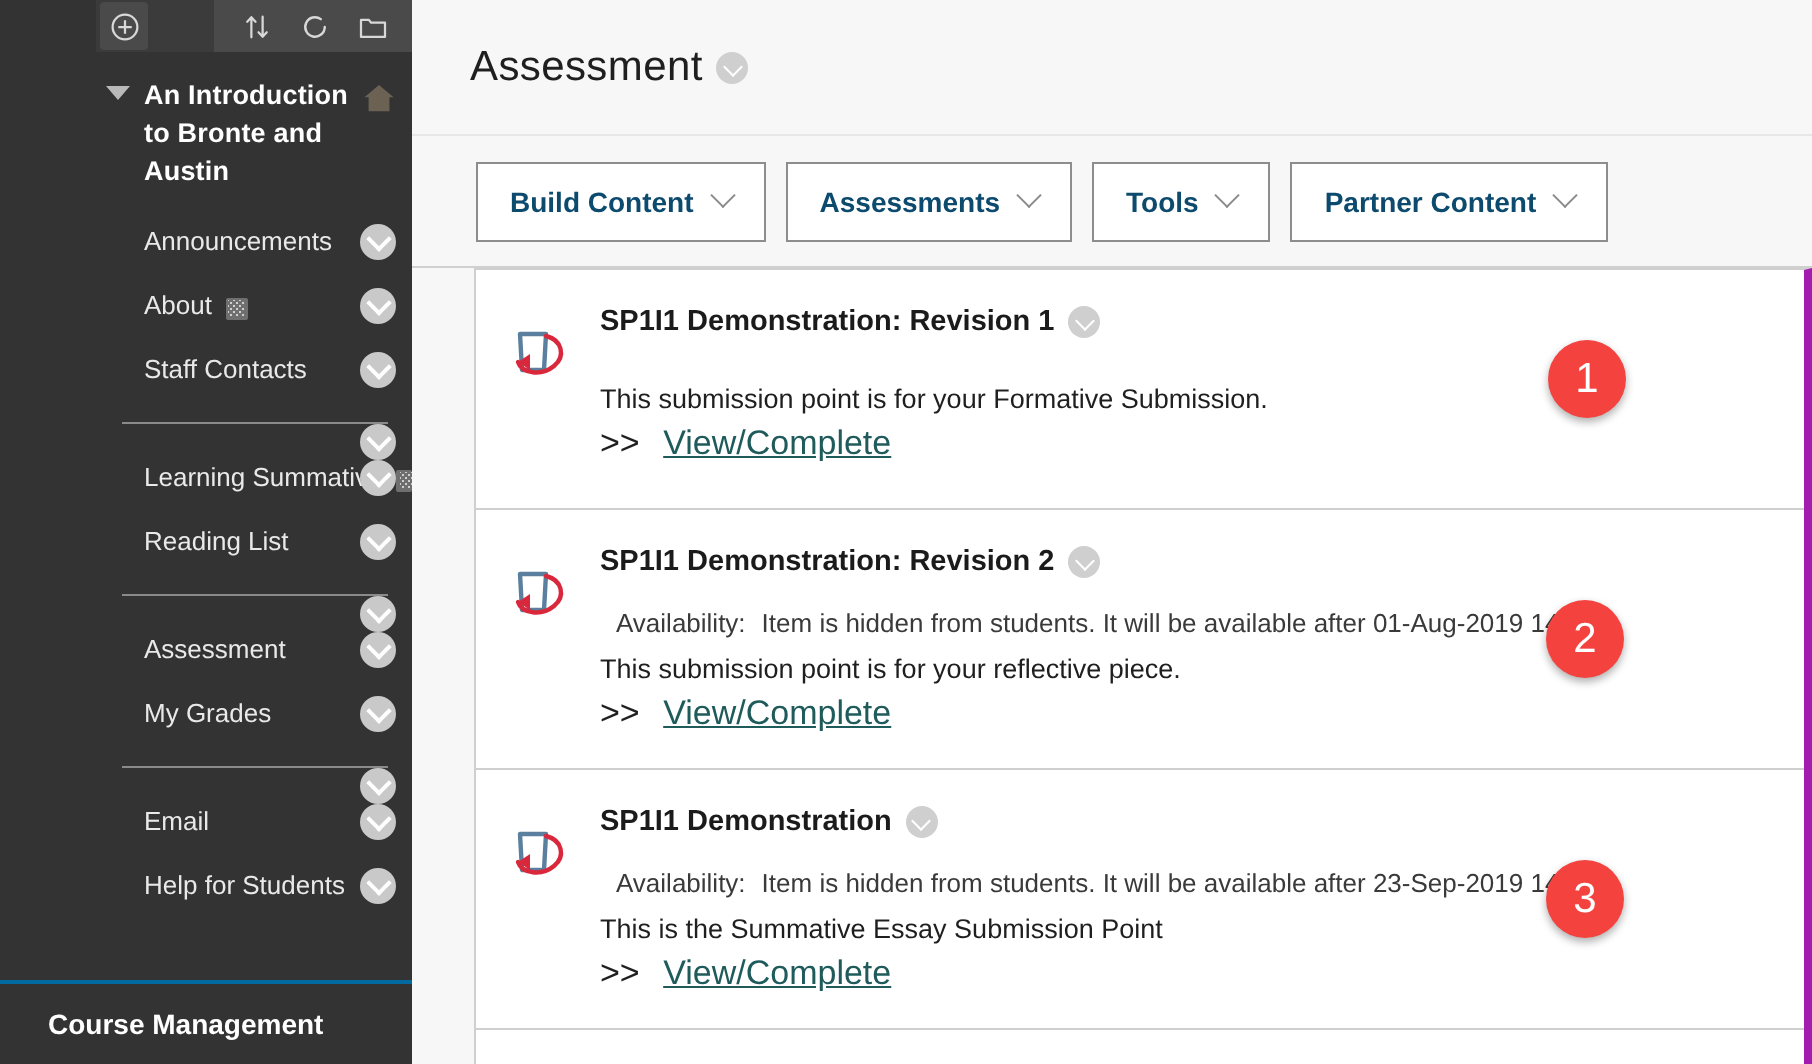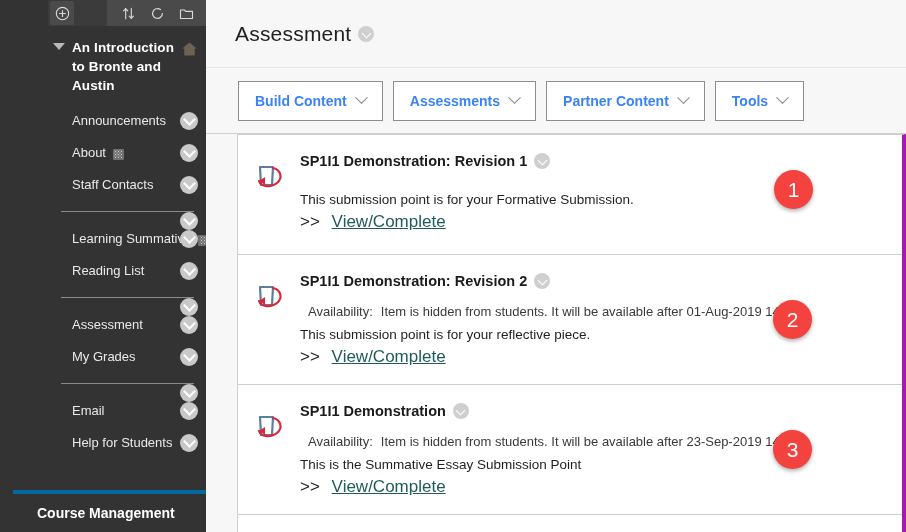--- a/index.html
+++ b/index.html
@@ -117,24 +117,24 @@
     position: relative;
     height: 22px;
   }
   .nav-sep .line {
     position: absolute; left: 13px; right: 12px; top: 10px;
     height: 1px; background: #8a8a8a;
   }
   .nav-sep .nav-chevron { top: 11px; margin-top: 0; }
 
   #course-mgmt {
-    position: absolute; left: 13px; bottom: 0;
+    position: absolute; left: 0; bottom: 0;
     width: 206px; height: 42px;
     background: #333333;
-    border-top: 4px solid #0369a1;
+    border-top: 2px solid #0369a1;
     display: flex; align-items: center;
     padding-left: 24px;
   }
   #course-mgmt span {
     color: #ffffff; font-size: 14px; font-weight: bold;
   }
 
   
   #main {
     position: absolute; left: 206px; top: 0;
@@ -179,21 +179,21 @@
   }
   .action-btn {
     height: 40px;
     background: #ffffff;
     border: 1px solid #8d8d8d;
     display: flex; align-items: center;
     padding: 0 16px;
     cursor: pointer;
   }
   .action-btn .lbl {
-    font-size: 14px; font-weight: bold; color: #3b82f6;
+    font-size: 14px; font-weight: bold; color: #0c4a6e;
     white-space: nowrap;
   }
   .caret {
     margin-left: 10px;
     width: 9px; height: 9px;
     border-right: 1.6px solid #8a8a8a;
     border-bottom: 1.6px solid #8a8a8a;
     transform: rotate(45deg) translate(-2px,-2px);
   }
 
@@ -392,25 +392,25 @@
     <div id="action-bar">
       <div class="action-btn">
         <span class="lbl">Build Content</span>
         <span class="caret"></span>
       </div>
       <div class="action-btn">
         <span class="lbl">Assessments</span>
         <span class="caret"></span>
       </div>
       <div class="action-btn">
+        <span class="lbl">Tools</span>
+        <span class="caret"></span>
+      </div>
+      <div class="action-btn">
         <span class="lbl">Partner Content</span>
-        <span class="caret"></span>
-      </div>
-      <div class="action-btn">
-        <span class="lbl">Tools</span>
         <span class="caret"></span>
       </div>
     </div>
 
     <div id="content-list">
 
       <div class="content-row" style="min-height:120px;">
         <div class="row-icon">
           <span class="turnitin-icon">
             <svg viewBox="0 0 40 40" width="40" height="40">

